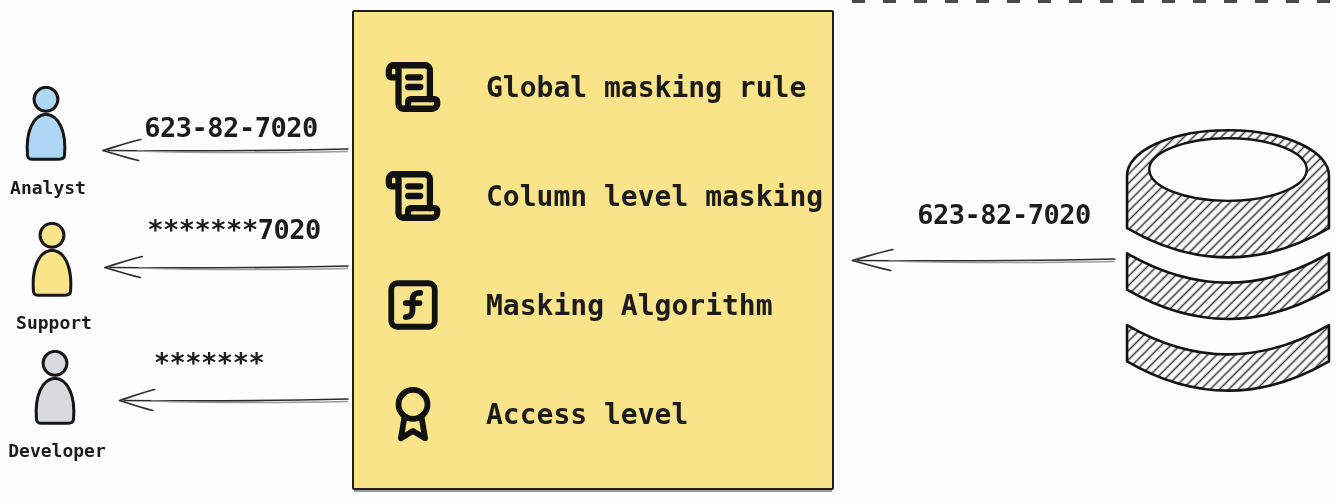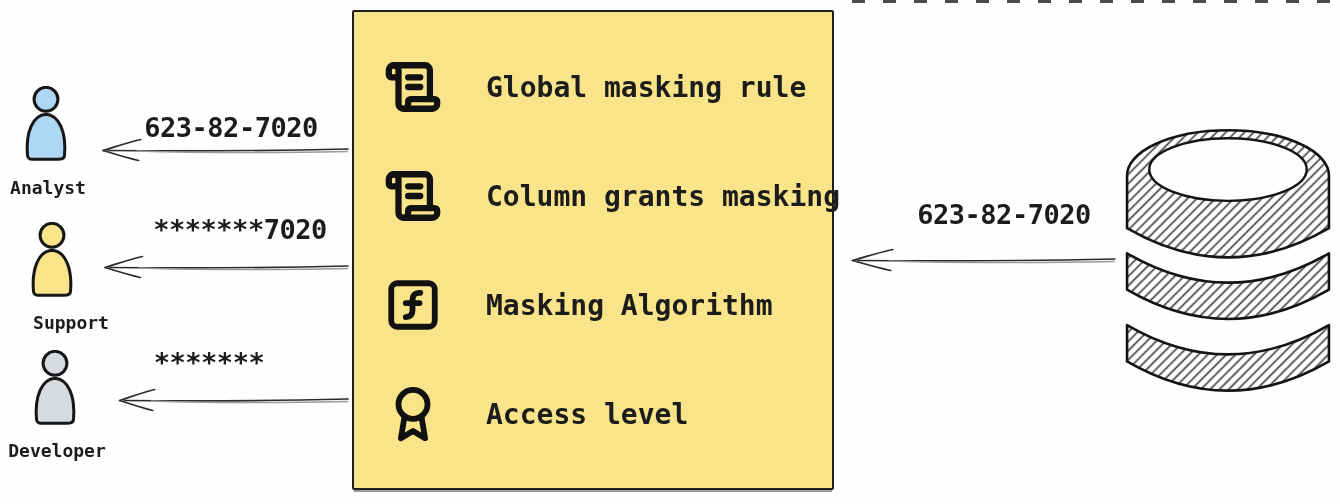--- a/index.html
+++ b/index.html
@@ -7,28 +7,28 @@
          font-family:"DejaVu Sans Mono","Liberation Mono",monospace;color:#1c1c1c;}
 
   
   .person{position:absolute;}
   .person svg{width:100%;height:100%;}
   #person-analyst{left:14px;top:86px;width:64px;height:76px;}
   #person-support{left:20px;top:222px;width:64px;height:76px;}
   #person-developer{left:23px;top:350px;width:64px;height:76px;}
   .person-label{position:absolute;transform:translateX(-50%);font-size:18px;font-weight:700;white-space:nowrap;margin-top:16px;}
   #label-analyst{left:48px;top:161px;}
-  #label-support{left:71px;top:296px;}
+  #label-support{left:54px;top:296px;}
   #label-developer{left:57px;top:424px;}
 
   
   .value-label{position:absolute;transform:translateX(-50%);font-size:27px;font-weight:700;
                letter-spacing:-0.5px;white-space:nowrap;}
   #value-analyst{left:231px;top:112px;}
-  #value-support{left:240px;top:214px;}
+  #value-support{left:234px;top:214px;}
   #value-developer{left:209px;top:347px;}
   #value-db{left:1004px;top:199px;}
 
   
   .arrow{position:absolute;height:36px;}
   .arrow svg{width:100%;height:100%;display:block;}
   #arrow-analyst{left:96px;top:132px;width:254px;}
   #arrow-support{left:98px;top:249px;width:252px;}
   #arrow-developer{left:113px;top:382px;width:237px;}
   #arrow-db{left:845px;top:242px;width:272px;}
@@ -133,21 +133,21 @@
       <span class="mask-label">Global masking rule</span>
     </div>
 
     <div class="mask-row">
       <svg viewBox="0 0 24 24">
         <path class="li" stroke-width="2.6" d="M15 12h-5"></path>
         <path class="li" stroke-width="2.6" d="M15 8h-5"></path>
         <path class="li" stroke-width="2.6" d="M19 17V5a2 2 0 0 0-2-2H4"></path>
         <path class="li" stroke-width="2.6" d="M8 21h12a2 2 0 0 0 2-2v-1a1 1 0 0 0-1-1H11a1 1 0 0 0-1 1v1a2 2 0 1 1-4 0V5a2 2 0 1 0-4 0v2a1 1 0 0 0 1 1h3"></path>
       </svg>
-      <span class="mask-label">Column grants masking</span>
+      <span class="mask-label">Column level masking</span>
     </div>
 
     <div class="mask-row">
       <svg viewBox="0 0 24 24">
         <rect class="li" stroke-width="2.4" x="3" y="3" width="18" height="18" rx="2.5"></rect>
         <path class="li" stroke-width="2.4" d="M9 17c2 0 2.8-1 2.8-2.8V10c0-2 1-3.3 3.2-3"></path>
         <path class="li" stroke-width="2.4" d="M9 11.2h5.7"></path>
       </svg>
       <span class="mask-label">Masking Algorithm</span>
     </div>

